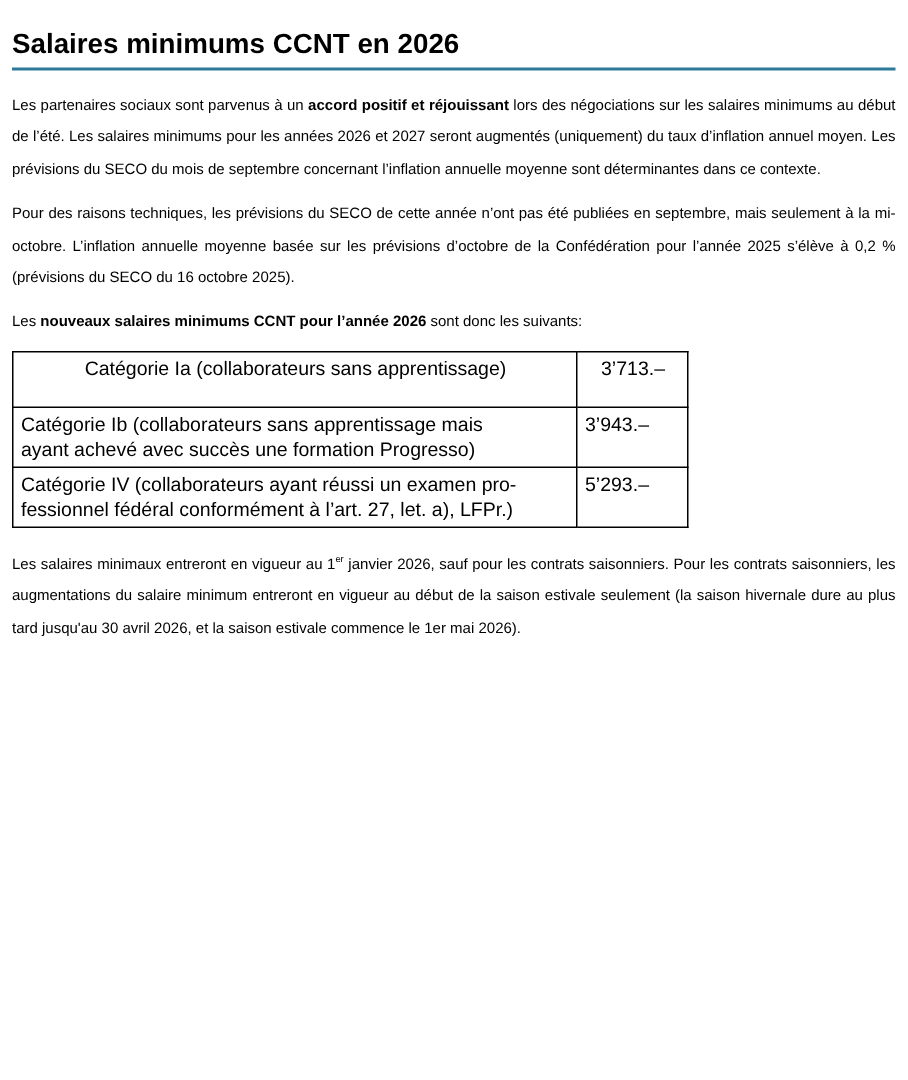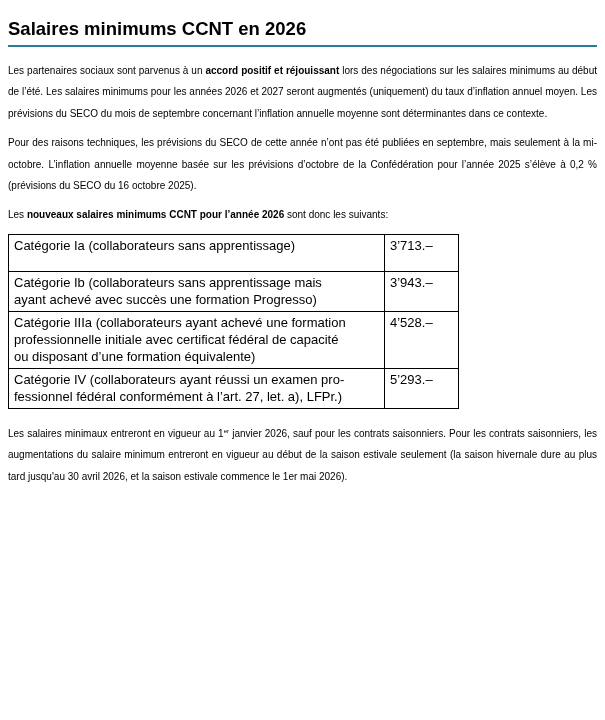--- a/index.html
+++ b/index.html
@@ -54,20 +54,21 @@
     width: 366px;
     white-space: pre-line;
   }
   td.amount {
     width: 64px;
     padding-left: 9px;
     margin-left: 16px;
   }
   tr.tall td {
     height: 31px;
+    text-align: center;
   }
   p.closing {
     margin-bottom: 16px;
   }
 </style>
 </head>
 <body>
 
 <div class="page">
 
@@ -86,26 +87,20 @@
         <tr class="tall">
           <td class="cat">Catégorie Ia (collaborateurs sans apprentissage)</td>
           <td class="amount">3’713.–</td>
         </tr>
         <tr>
           <td class="cat">Catégorie Ib (collaborateurs sans apprentissage mais
 ayant achevé avec succès une formation Progresso)</td>
           <td class="amount">3’943.–</td>
         </tr>
         <tr>
-          <td class="cat">Catégorie IIIa (collaborateurs ayant achevé une formation
-professionnelle initiale avec certificat fédéral de capacité
-ou disposant d’une formation équivalente)</td>
-          <td class="amount">4’528.–</td>
-        </tr>
-        <tr>
           <td class="cat">Catégorie IV (collaborateurs ayant réussi un examen pro-
 fessionnel fédéral conformément à l’art. 27, let. a), LFPr.)</td>
           <td class="amount">5’293.–</td>
         </tr>
       </tbody>
   </table>
 
   <p class="body closing" id="closing"><span>Les salaires minimaux entreront en vigueur au 1</span><sup>er</sup><span> janvier 2026, sauf pour les contrats saison­niers. Pour les contrats saisonniers, les augmentations du salaire minimum entreront en vi­gueur au début de la saison estivale seulement (la saison hivernale dure au plus tard jusqu'au 30 avril 2026, et la saison estivale commence le 1er mai 2026).</span></p>
 
 </div>

